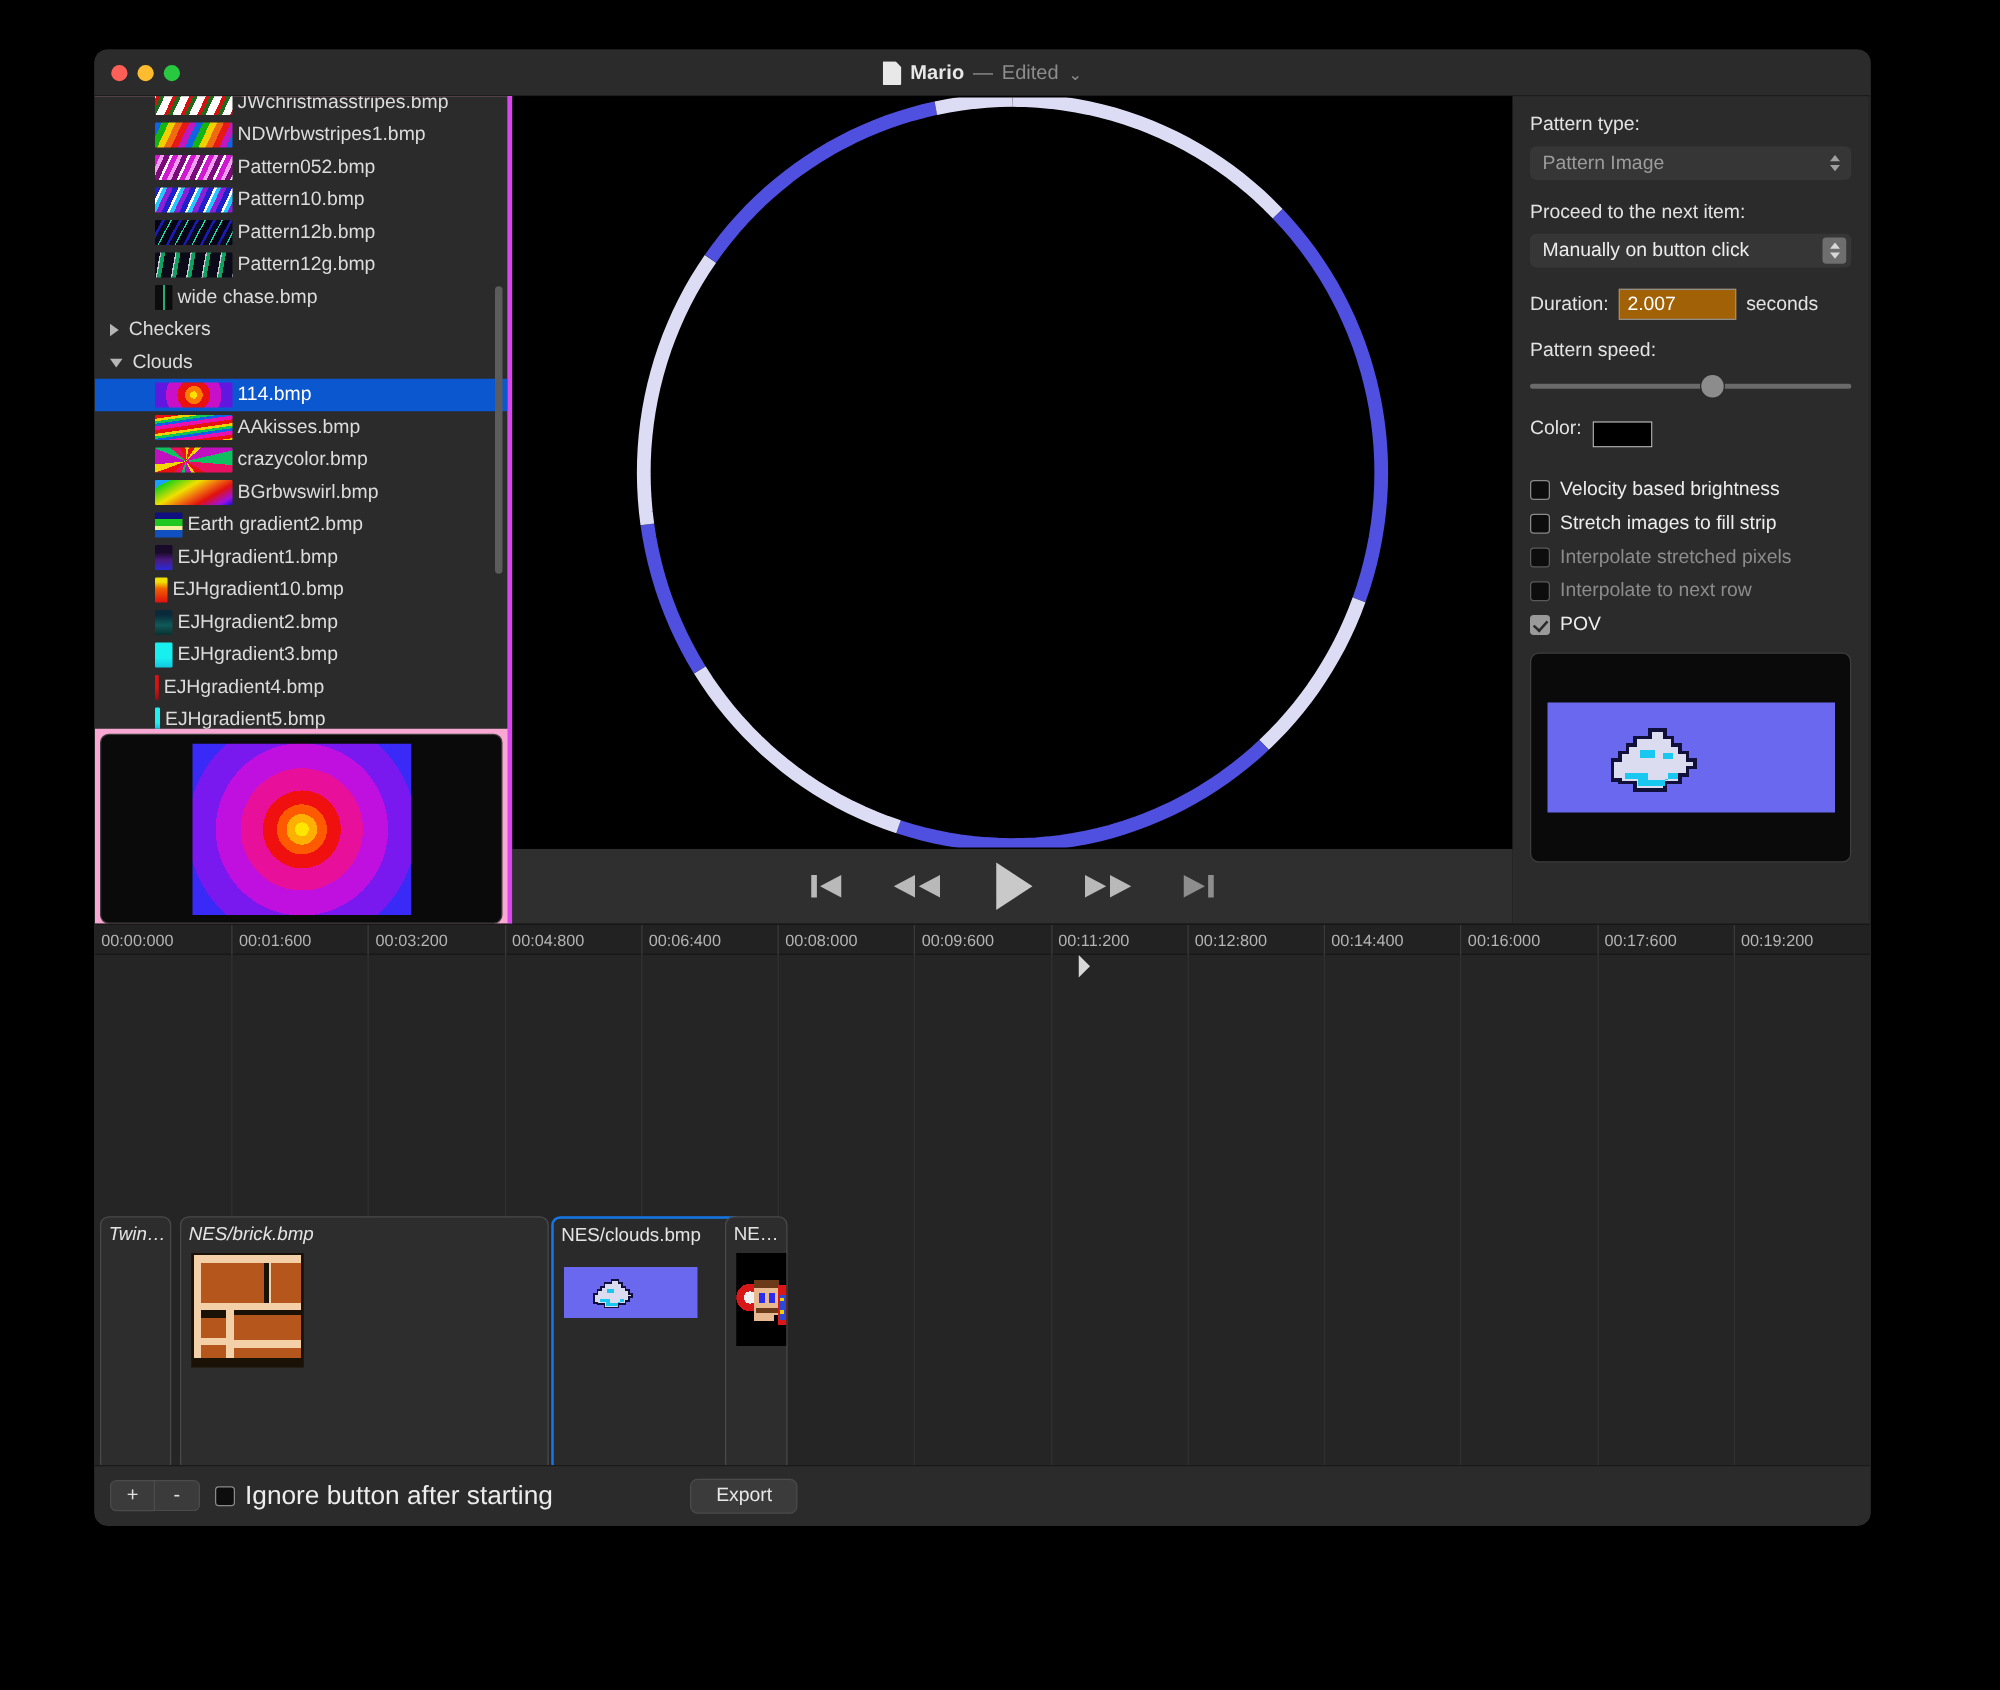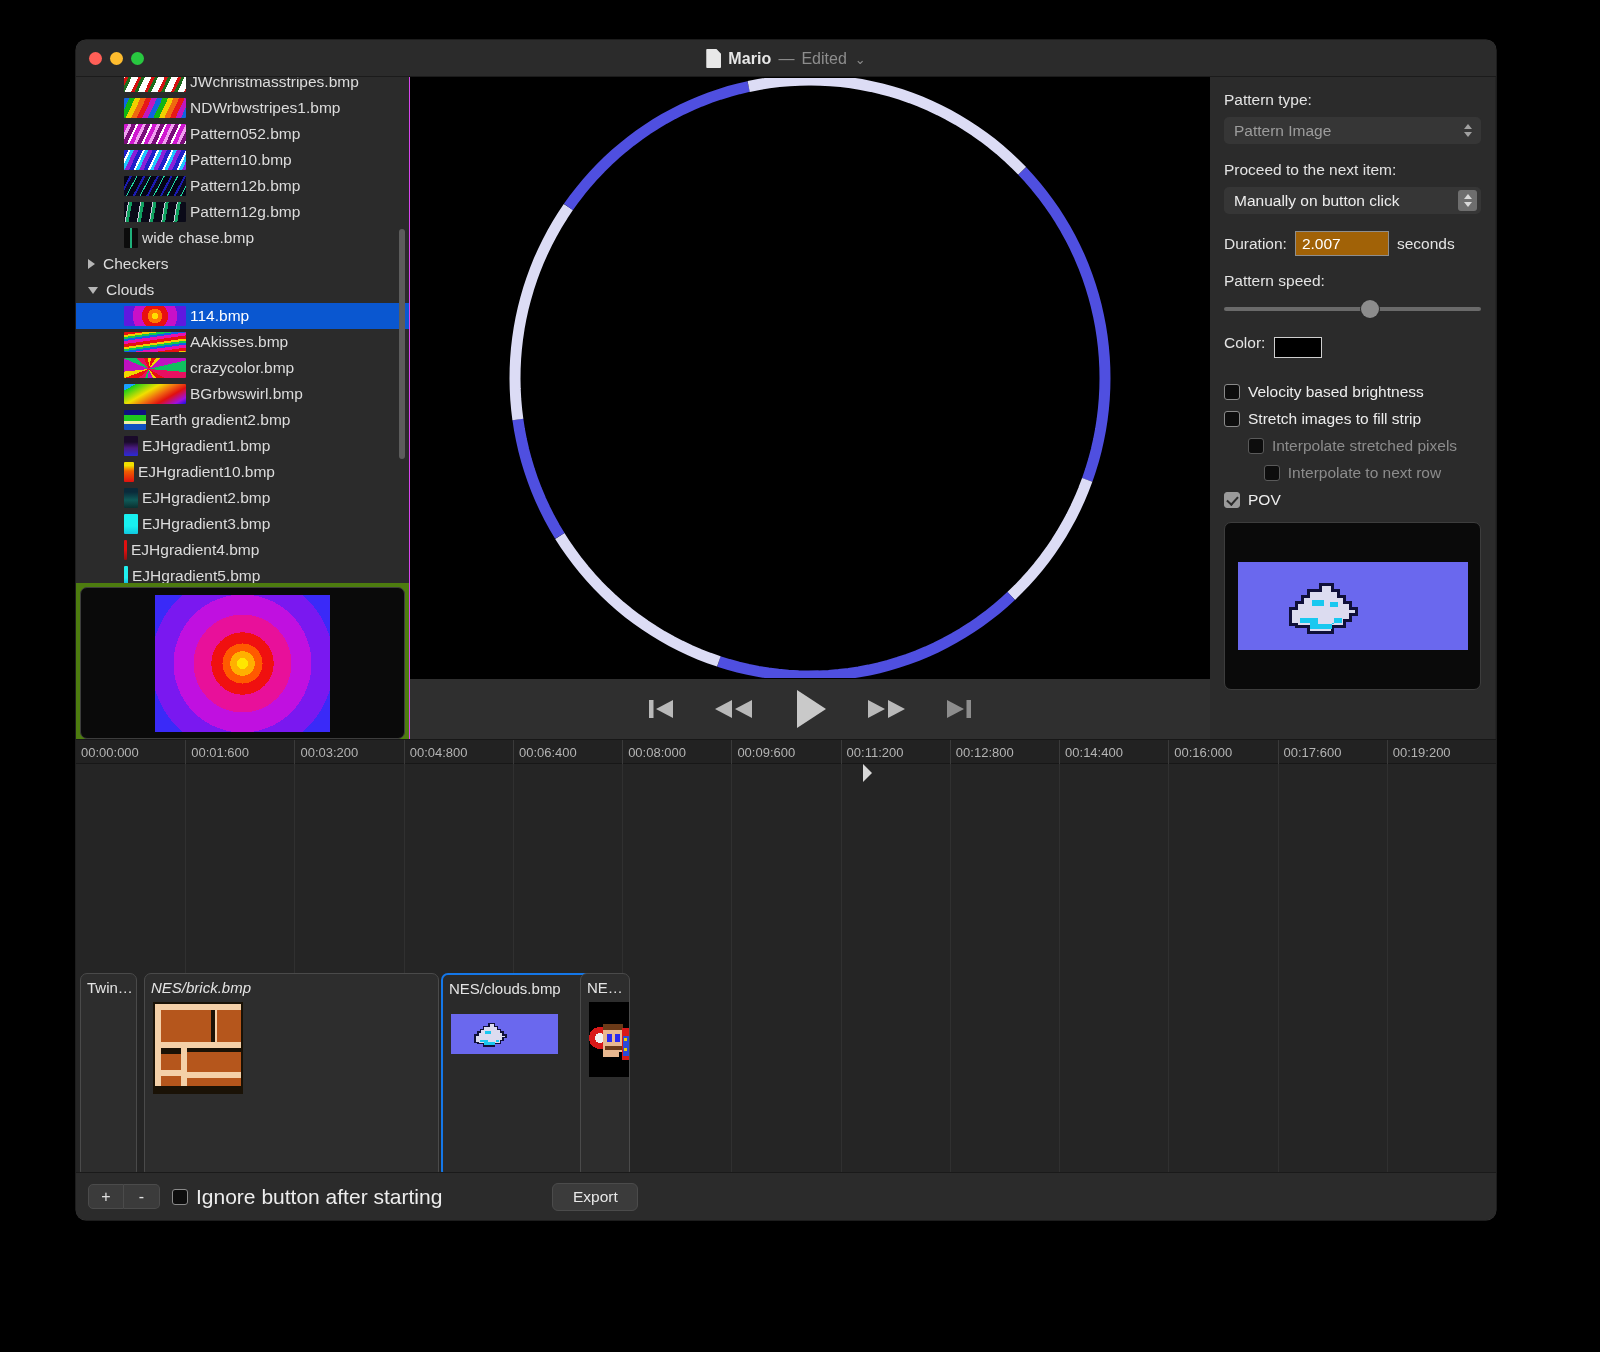--- a/index.html
+++ b/index.html
@@ -59,25 +59,25 @@
   
   .body-row {
     position: relative;
     height: 662px;
     display: flex;
   }
 
   
   .left-col {
     width: 334px;
-    background: #4d7c0f;
+    background: #f9a8d4;
     position: relative;
     display: flex;
     flex-direction: column;
-    border-right: 1px solid #d946ef;
+    border-right: 4px solid #d946ef;
   }
   .file-list {
     position: relative;
     height: 506px;
     overflow: hidden;
     background: #2b2b2b;
     padding-top: 0px;
   }
   .fl-row {
     height: 26px;
@@ -248,21 +248,21 @@
     border: 1px solid #cfcfcf;
     outline: 2px solid #2b2b2b;
   }
 
   .cb-row {
     display: flex; align-items: center; gap: 8px;
     height: 27px;
     font-size: 15.5px;
     color: #ededed;
   }
-  .cb-row.dim { color: #8c8c8c; justify-content: center; }
+  .cb-row.dim { color: #8c8c8c; }
   .cb {
     width: 16px; height: 16px;
     background: #0d0d0d;
     border: 1px solid #8a8a8a;
     border-radius: 3px;
     flex: none;
     position: relative;
   }
   .cb.dim { border-color: #5a5a5a; }
   .cb.checked {
@@ -667,21 +667,21 @@
       <div class="gridline" style="left: 327.692px;"></div>
       <div class="gridline" style="left: 436.923px;"></div>
       <div class="gridline" style="left: 546.154px;"></div>
       <div class="gridline" style="left: 655.385px;"></div>
       <div class="gridline" style="left: 764.615px;"></div>
       <div class="gridline" style="left: 873.846px;"></div>
       <div class="gridline" style="left: 983.077px;"></div>
       <div class="gridline" style="left: 1092.31px;"></div>
       <div class="gridline" style="left: 1201.54px;"></div>
       <div class="gridline" style="left: 1310.77px;"></div>
-      <div class="clip" style="left: 4px; width: 57px;">
+      <div class="clip" style="left: 4px; width: 57px; font-style: italic;">
         <div class="clip-title">Twink...</div>
       </div>
       <div class="clip" style="left: 68px; width: 295px; font-style: italic;">
         <div class="clip-title">NES/brick.bmp</div>
         <div class="clip-thumb"><svg width="90" height="92" viewBox="0 0 90 92" shape-rendering="crispEdges">
             <rect width="90" height="92" fill="#1a1206"></rect>
             <rect x="2" y="2" width="86" height="88" fill="#b5561c"></rect>
             <rect x="2" y="2" width="86" height="6" fill="#f4d0a8"></rect>
             <rect x="2" y="2" width="6" height="88" fill="#f4d0a8"></rect>
             <rect x="58" y="2" width="6" height="40" fill="#f4d0a8"></rect>

